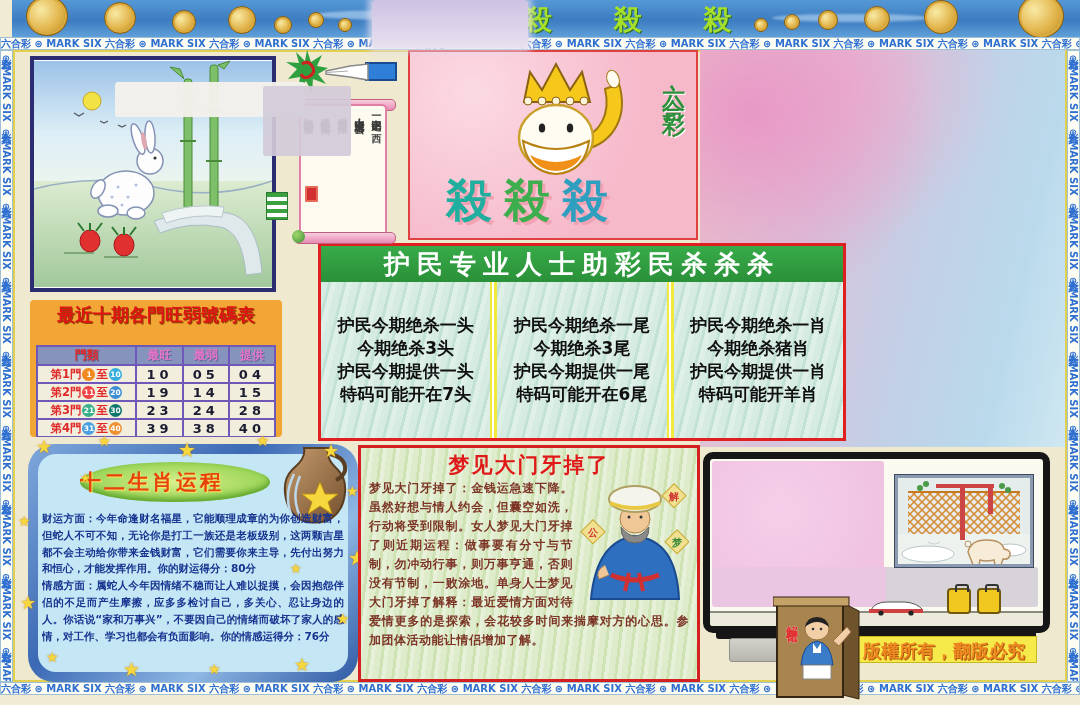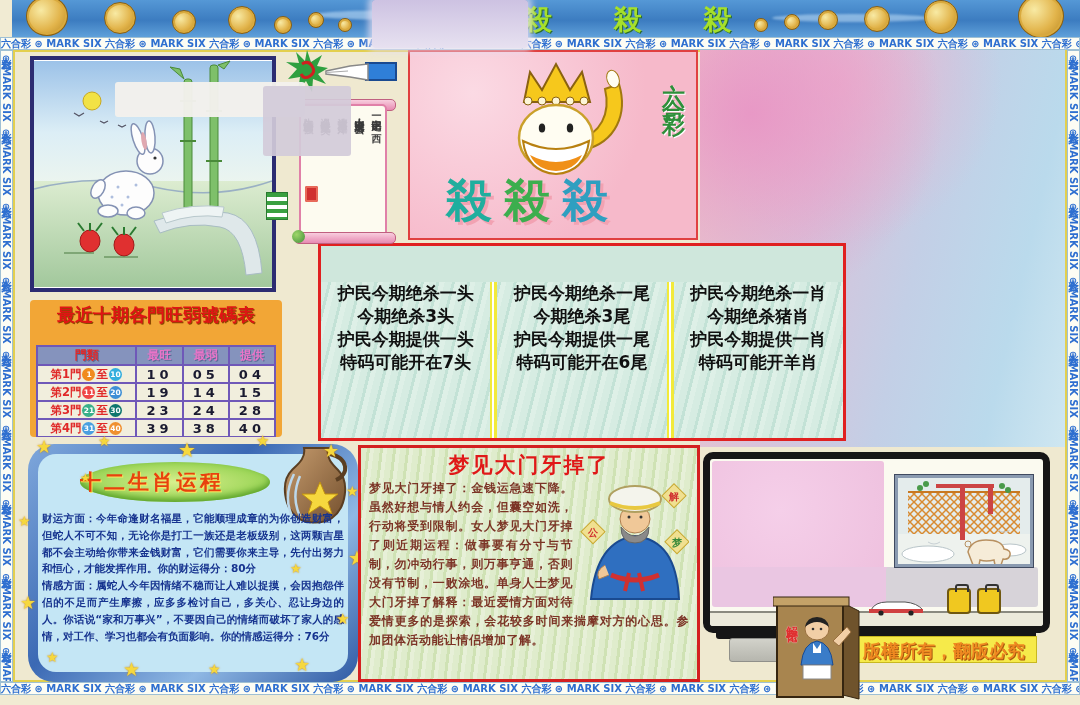--- a/index.html
+++ b/index.html
@@ -69,22 +69,22 @@
   #logo-kill span{text-shadow:3px 3px 0 #f2a2b2}
   #mascot{position:absolute;left:62px;top:4px;width:170px;height:130px}
   
   #kill{left:318px;top:243px;width:528px;height:198px;z-index:2;
     border:3px solid #e02020;box-sizing:border-box;background:#cfe7dc}
   #kill .kt-head{height:36px;line-height:36px;text-align:center;
     background:linear-gradient(#38ab4a,#2a9038);color:#fff;font-size:26px;font-weight:bold;
     letter-spacing:7px;white-space:nowrap;overflow:hidden}
   #kill .kt-body{position:absolute;left:0;right:0;top:36px;bottom:0;display:flex;
     background:repeating-linear-gradient(104deg,#d6ece2 0 7px,#c3e2d6 7px 10px,#def0e7 10px 15px)}
-  .kt-col{flex:1;display:flex;flex-direction:column;justify-content:flex-start;
-    align-items:center;padding:0 0}
+  .kt-col{flex:1;display:flex;flex-direction:column;justify-content:center;
+    align-items:center;padding:16px 0}
   .kt-col div{font-size:17px;font-weight:bold;color:#101010;white-space:nowrap}
   .kt-sep{width:7px;background:repeating-linear-gradient(90deg,#f2ea3a 0 2px,#fff 2px 4px,#f2ea3a 4px 7px)}
   
   #hot{left:30px;top:300px;width:252px;height:137px;background:#f2a636;border-radius:4px;
     z-index:2;box-sizing:border-box;padding:3px 6px;overflow:hidden}
   #hot .ht-title{text-align:center;font-size:18px;font-weight:bold;color:#e01414;
     text-shadow:1px 1px 0 #8a4a00;white-space:nowrap}
   #hot table{border-collapse:collapse;width:240px;margin-top:18px}
   #hot td{border:2px solid #6f58b8;text-align:center;font-weight:bold;background:#f1eedd;
     height:16px;padding:0}
@@ -271,20 +271,21 @@
     <ellipse cx="70" cy="72" rx="3.2" ry="4.5" fill="#222"></ellipse>
       <ellipse cx="98" cy="72" rx="3.2" ry="4.5" fill="#222"></ellipse>
     <path d="M51,85 Q84,101 117,85 Q113,116 84,118 Q55,116 51,85 Z" fill="#fff" stroke="#b88010" stroke-width="2"></path>
     <path d="M58,99 Q84,113 110,99 Q103,114 84,115 Q65,114 58,99 Z" fill="#f09018"></path>
   </svg>
   <div id="logo-vert">六合彩</div>
   <div id="logo-kill"><span class="k1">殺</span><span class="k2">殺</span><span class="k3">殺</span></div>
 </div>
 
 <div class="abs" id="kill">
+  <div class="kt-head">护民专业人士助彩民杀杀杀</div>
   <div class="kt-body">
     <div class="kt-col">
       <div>护民今期绝杀一头</div>
       <div>今期绝杀3头</div>
       <div>护民今期提供一头</div>
       <div>特码可能开在7头</div>
     </div>
     <div class="kt-sep"></div>
     <div class="kt-col">
       <div>护民今期绝杀一尾</div>

